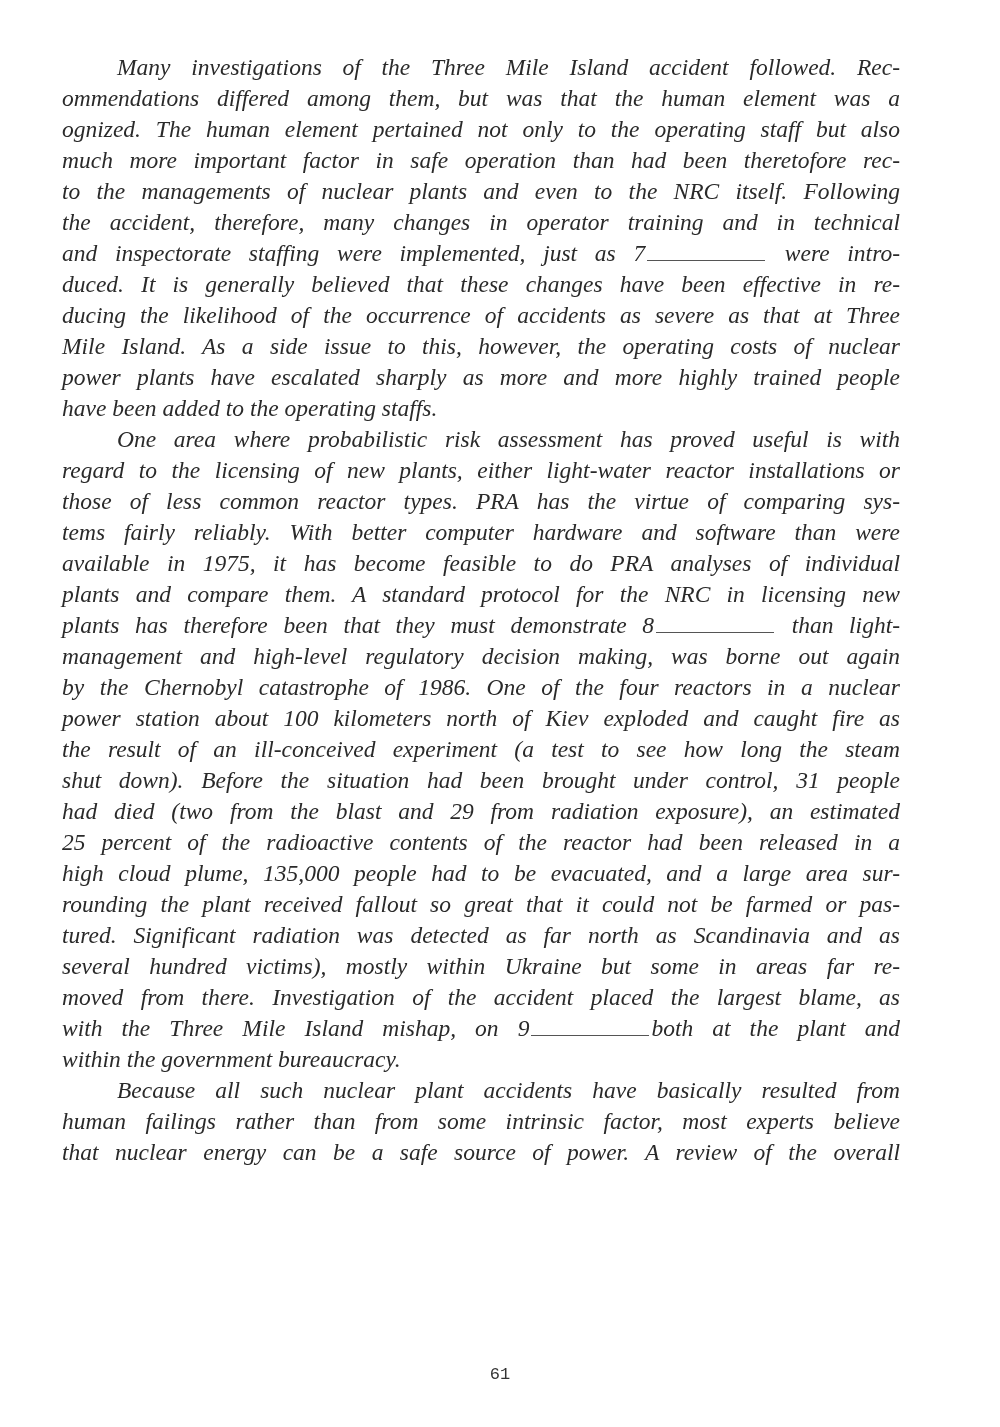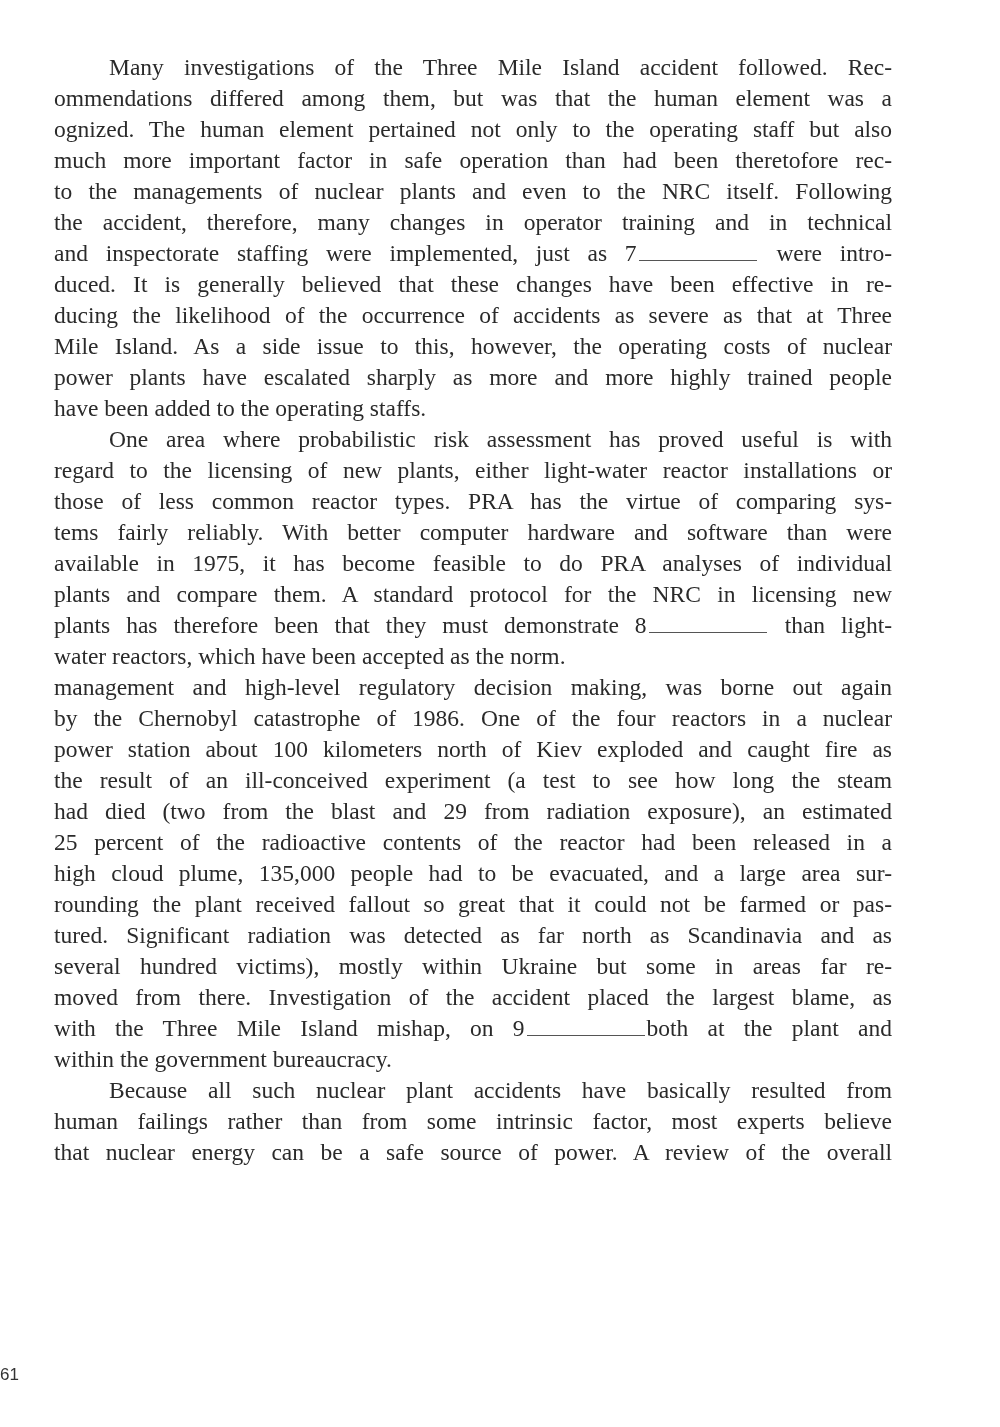--- a/index.html
+++ b/index.html
@@ -1,35 +1,35 @@
 <!DOCTYPE html>
 <html><head>
 <meta charset="utf-8">
 <style>
   html, body { margin: 0; padding: 0; background: #ffffff; }
   body { width: 1000px; height: 1427px; position: relative; overflow: hidden; }
   .page {
-    position: absolute; left: 54px; top: 52px; width: 838px;
+    position: absolute; left: 62px; top: 52px; width: 838px;
     font-family: "Liberation Serif", serif;
-    font-size: 23.5px; color: #2a2a2a;
+    font-size: 23.5px; color: #2a2a2a; font-style: italic;
   }
   .line {
     height: 31px; line-height: 31px; white-space: nowrap;
     text-align: justify; text-align-last: justify;
     overflow: visible;
   }
   .line.last { text-align-last: left; }
   .line.indent { padding-left: 55px; }
   .blank {
     display: inline-block; width: 118px; border-bottom: 1px solid #555;
     height: 20px; vertical-align: baseline; margin: 0 2px;
   }
   .page-number {
-    position: absolute; left: 0; width: 1000px; top: 1365px; 
-    font-family: Liberation Sans, sans-serif; font-size: 17px; color: #333;
+    position: absolute; left: 0; width: 1000px; top: 1365px; text-align: center;
+    font-family: Liberation Mono, monospace; font-size: 17px; color: #333;
   }
 </style>
 </head>
 <body>
 
 <div class="page">
 
   <div>
     <div class="line indent">Many investigations of the Three Mile Island accident followed. Rec-</div>
     <div class="line">ommendations differed among them, but was that the human element was a</div>
@@ -52,28 +52,28 @@
     <div class="line indent">One area where probabilistic risk assessment has proved useful is with</div>
     <div class="line">regard to the licensing of new plants, either light-water reactor installations or</div>
     <div class="line">those of less common reactor types. PRA has the virtue of comparing sys-</div>
     <div class="line">tems fairly reliably. With better computer hardware and software than were</div>
     <div class="line">available in 1975, it has become feasible to do PRA analyses of individual</div>
     <div class="line">plants and compare them. A standard protocol for the NRC in licensing new</div>
     <div class="line">
       <span>plants has therefore been that they must demonstrate 8</span><span class="blank"></span>
       <span>than light-</span>
     </div>
-    <div class="line last">water reactors, which have been accepted as the norm.</div>
   </div>
 
   <div>
     <div class="line">management and high-level regulatory decision making, was borne out again</div>
     <div class="line">by the Chernobyl catastrophe of 1986. One of the four reactors in a nuclear</div>
     <div class="line">power station about 100 kilometers north of Kiev exploded and caught fire as</div>
     <div class="line">the result of an ill-conceived experiment (a test to see how long the steam</div>
+    <div class="line">shut down). Before the situation had been brought under control, 31 people</div>
     <div class="line">had died (two from the blast and 29 from radiation exposure), an estimated</div>
     <div class="line">25 percent of the radioactive contents of the reactor had been released in a</div>
     <div class="line">high cloud plume, 135,000 people had to be evacuated, and a large area sur-</div>
     <div class="line">rounding the plant received fallout so great that it could not be farmed or pas-</div>
     <div class="line">tured. Significant radiation was detected as far north as Scandinavia and as</div>
     <div class="line">several hundred victims), mostly within Ukraine but some in areas far re-</div>
     <div class="line">moved from there. Investigation of the accident placed the largest blame, as</div>
     <div class="line">
       <span>with the Three Mile Island mishap, on 9</span><span class="blank"></span><span>both at the plant and</span>
     </div>

